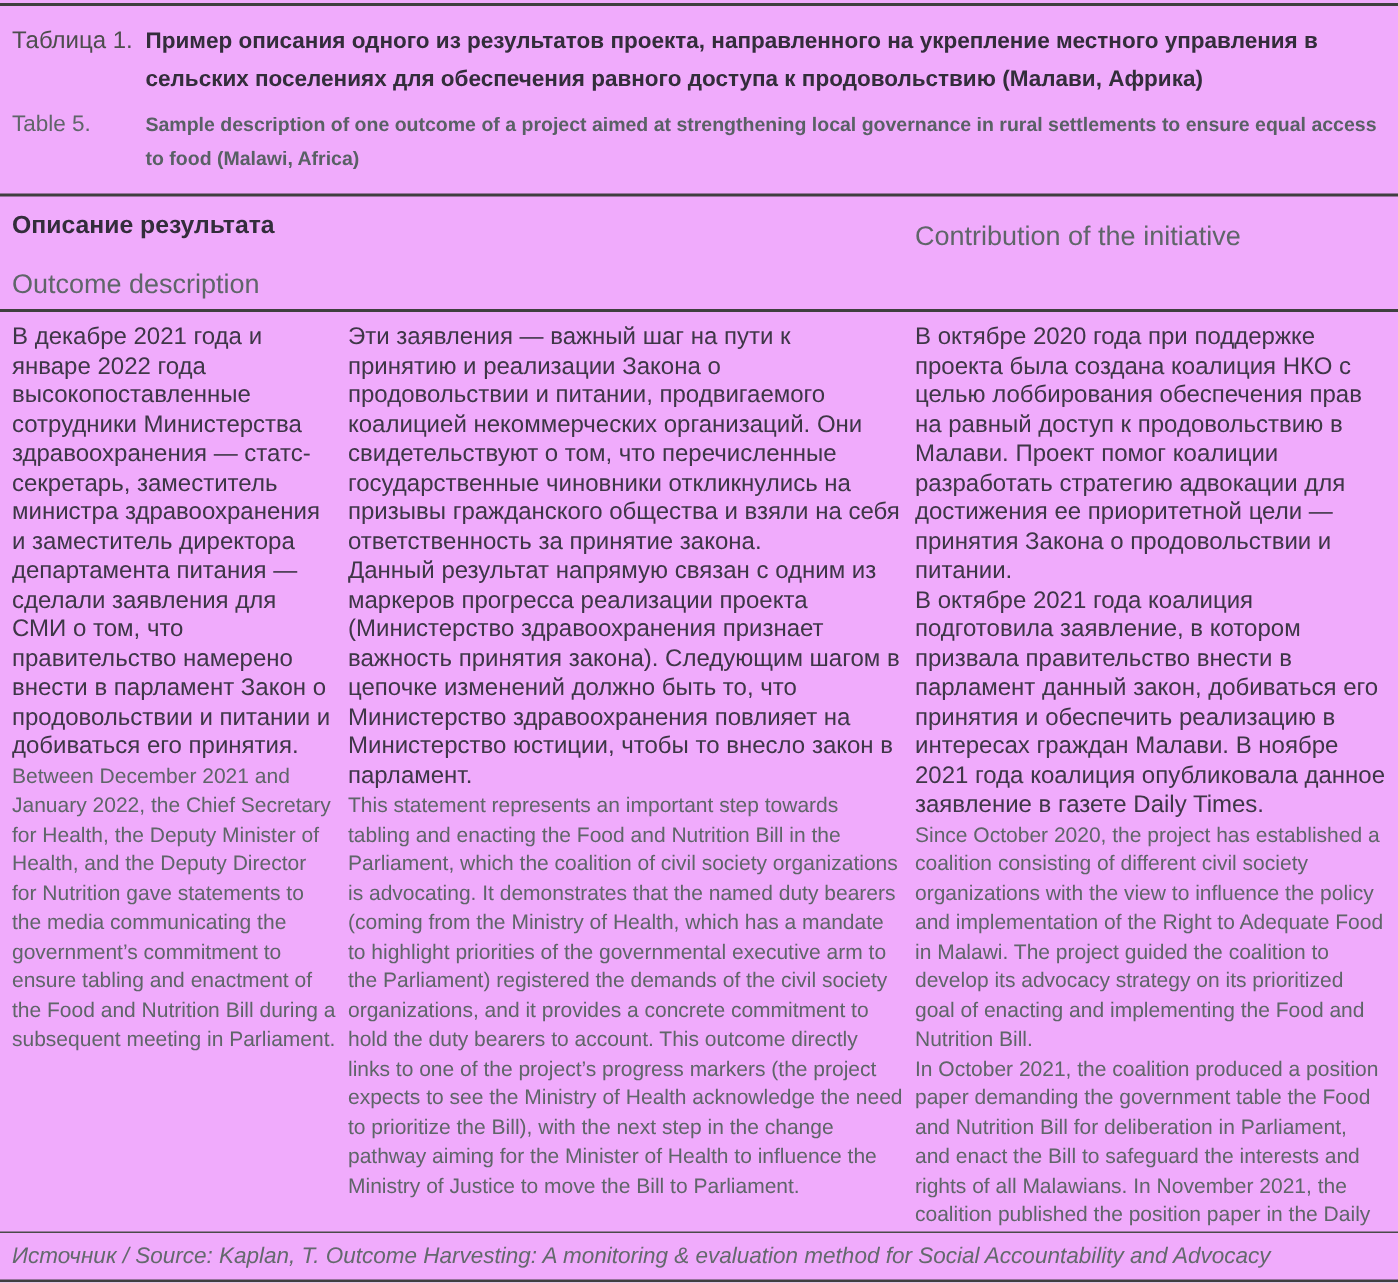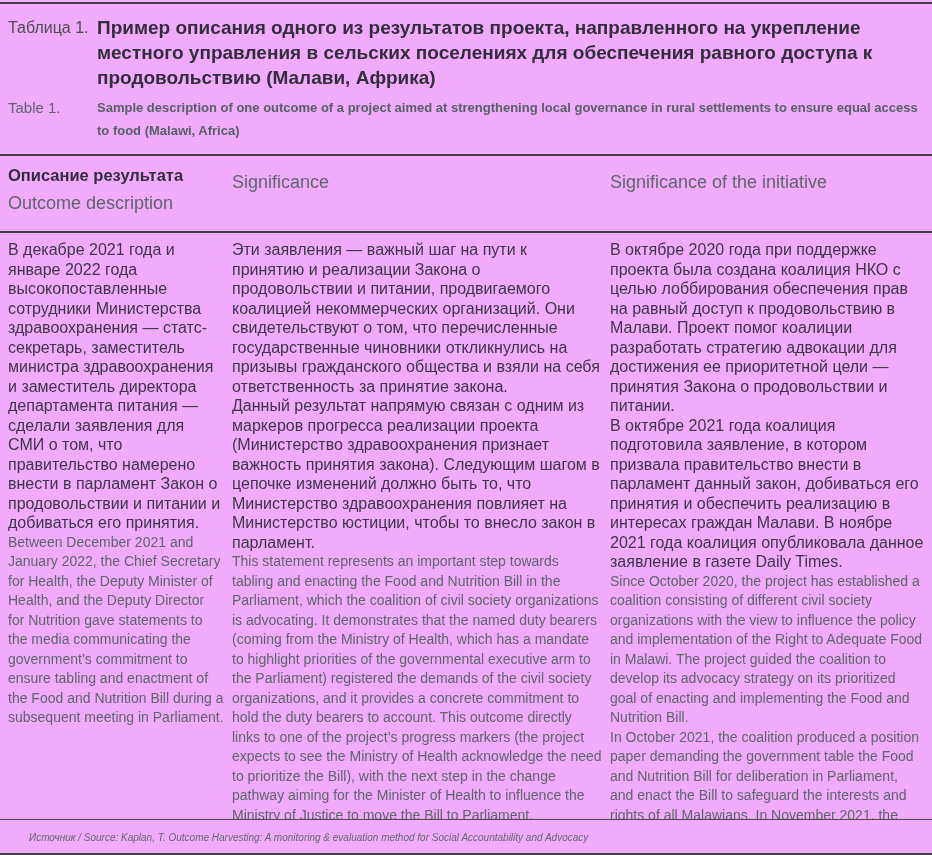--- a/index.html
+++ b/index.html
@@ -30,21 +30,21 @@
     grid-template-columns: 89px 1fr;
     column-gap: 0;
   }
   .caption-row.ru { margin-bottom: 6px; }
   .cap-label {
     font-size: 16px;
     color: #4d4d4d;
     line-height: 25px;
   }
   .cap-title-ru {
-    font-size: 19px;
+    font-size: 15px;
     font-weight: bold;
     color: #332d3b;
     line-height: 25px;
   }
   .cap-label-en {
     font-size: 15px;
     color: #5f6569;
     line-height: 23px;
   }
   .cap-title-en {
@@ -58,21 +58,21 @@
   .grid {
     display: grid;
     grid-template-columns: 216px 370px 1fr;
     column-gap: 8px;
     padding: 0 8px;
   }
   .grid-header { padding-top: 9px; padding-bottom: 8px; }
   .hcell {
     display: flex;
     flex-direction: column;
-    justify-content: flex-start;
+    justify-content: space-between;
     min-height: 58px;
   }
   .h-ru {
     font-size: 16.5px;
     font-weight: bold;
     color: #332d3b;
     line-height: 21px;
   }
   .hcell:nth-child(3) .h-ru { max-width: 255px; }
   .h-en {
@@ -98,57 +98,55 @@
   .p-en {
     font-size: 14px;
     color: #5f6569;
     line-height: 19.5px;
     white-space: pre-line;
   }
 
   
   .source-row { padding: 7px 8px 6px 8px; }
   .source-text {
-    font-size: 10px;
+    font-size: 15px;
     font-style: italic;
     color: #63696d;
     line-height: 18px;
-    margin-left: 21px;
   }
 </style>
 </head>
 <body>
 
 <div class="page">
 
   <div class="rule rule-top"></div>
 
   <div class="caption">
     <div class="caption-row ru">
       <span class="cap-label">Таблица 1.</span>
       <span class="cap-title-ru">Пример описания одного из результатов проекта, направленного на укрепление местного управления в сельских поселениях для обеспечения равного доступа к продовольствию (Малави, Африка)</span>
     </div>
     <div class="caption-row en">
-      <span class="cap-label-en">Table 1.</span>
+      <span class="cap-label-en">Table 5.</span>
       <span class="cap-title-en">Sample description of one outcome of a project aimed at strengthening local governance in rural settlements to ensure equal access to food (Malawi, Africa)</span>
     </div>
   </div>
 
   <div class="rule rule-caption"></div>
 
   <div class="grid grid-header">
     <div class="hcell">
       <div class="h-ru">Описание результата</div>
       <div class="h-en">Outcome description</div>
     </div>
     <div class="hcell">
-      <div class="h-en">Significance</div>
     </div>
     <div class="hcell">
-      <div class="h-en">Significance of the initiative</div>
+      <div class="h-en">Contribution of the initiative</div>
     </div>
   </div>
 
   <div class="rule rule-header"></div>
 
   <div class="grid grid-body">
     <div class="bcell">
       <p class="p-ru">В декабре 2021 года и январе 2022 года высокопоставленные сотрудники Министерства здравоохранения — статс-секретарь, заместитель министра здравоохранения и заместитель директора департамента питания — сделали заявления для СМИ о том, что правительство намерено внести в парламент Закон о продовольствии и питании и добиваться его принятия.</p>
       <p class="p-en">Between December 2021 and January 2022, the Chief Secretary for Health, the Deputy Minister of Health, and the Deputy Director for Nutrition gave statements to the media communicating the government’s commitment to ensure tabling and enactment of the Food and Nutrition Bill during a subsequent meeting in Parliament.</p>
     </div>

